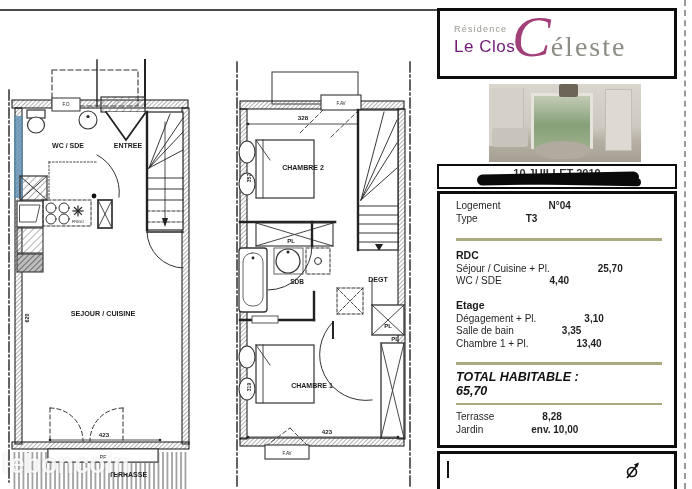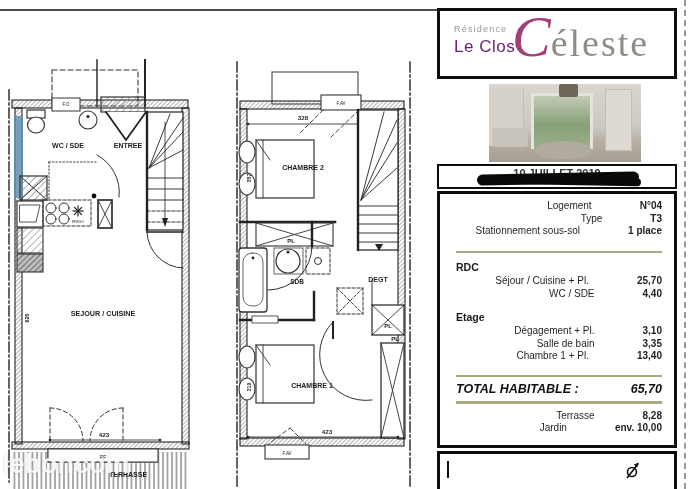--- a/index.html
+++ b/index.html
@@ -7,40 +7,40 @@
          font-family:"Liberation Sans",sans-serif;}
   .abs{position:absolute;}
   
   .panel-box{position:absolute;left:437px;width:240px;background:#fff;box-sizing:border-box;}
   .logo-box{top:8px;height:71px;border:3px solid #0d0d0d;}
   .brand-left{position:absolute;left:14px;top:13px;color:#98978f;}
   .brand-residence{font-size:9px;letter-spacing:1.2px;}
   .brand-name{font-size:17px;color:#701a75;margin-top:3px;letter-spacing:.5px;}
   .brand-logo{position:absolute;left:72px;top:-4px;font-family:"Liberation Serif",serif;white-space:nowrap;}
   .logo-c{font-size:58px;font-style:italic;color:#a13f78;line-height:60px;}
-  .logo-rest{font-size:38px;color:#8d8c85;letter-spacing:2px;}
+  .logo-rest{font-size:28px;color:#8d8c85;letter-spacing:2px;}
   .photo{position:absolute;left:489px;top:84px;width:152px;height:78px;overflow:hidden;
          background:linear-gradient(#dad6ce 0%,#cdc9c1 55%,#b7b0a4 72%,#a59e93 100%);}
   .ph-window{position:absolute;left:42px;top:9px;width:56px;height:53px;
          background:linear-gradient(#c2cbb5,#86a078 55%,#9db08b);border:3px solid #e6e3dc;border-bottom:none;}
   .ph-door{position:absolute;right:9px;top:5px;width:25px;height:60px;background:#dedad3;border:1px solid #c2beb6;}
   .ph-wallL{position:absolute;left:0;top:4px;width:34px;height:58px;background:#d5d1c9;border-right:1px solid #c2beb6;}
   .ph-lamp{position:absolute;left:70px;top:0;width:19px;height:13px;background:#6e6559;border-radius:2px;}
   .ph-sofa{position:absolute;left:3px;top:44px;width:36px;height:19px;background:#c9c4bb;border-radius:3px;}
   .ph-table{position:absolute;left:46px;top:57px;width:56px;height:18px;background:#b1aa9e;border-radius:50% 50% 45% 45%;}
   .date-box{top:164px;height:25px;border:2px solid #0d0d0d;}
   .date-text{position:absolute;left:0;top:1px;width:100%;text-align:center;font-size:11px;font-weight:bold;color:#333;}
   .redact1{position:absolute;left:38px;top:7px;width:162px;height:11px;background:#0a0a0a;border-radius:6px;transform:rotate(-1.2deg);}
   .redact2{position:absolute;left:52px;top:11px;width:150px;height:8px;background:#0a0a0a;border-radius:5px;transform:rotate(1deg);}
   .table-box{top:191px;height:257px;border:3px solid #0d0d0d;padding:6px 12px 0 16px;}
-  .trow{display:flex;justify-content:flex-end;font-size:10px;line-height:12.5px;color:#1f1f1f;}
+  .trow{display:flex;justify-content:flex-start;font-size:10px;line-height:12.5px;color:#1f1f1f;}
   .trow .val{font-weight:bold;padding-left:48px;}
   .sec-title{font-weight:bold;font-size:10.5px;color:#1a1a1a;margin:0 0 2px;}
   .hr{height:2.5px;background:#a9aa7d;}
-  .total-row{display:flex;justify-content:space-between;font-style:italic;font-weight:bold;font-size:12.5px;color:#111;}
+  .total-row{display:flex;justify-content:space-between;font-style:italic;font-weight:bold;font-size:12.5px;color:#111;flex-direction:column;}
   .bottom-box{top:451px;height:45px;border:3px solid #0d0d0d;}
   .cursor-mark{position:absolute;left:7px;top:7px;width:2px;height:17px;background:#111;}
   .north{position:absolute;right:32px;top:5px;}
   .page-edge{position:absolute;left:684px;top:0;height:489px;width:0;border-left:2px dashed #9a9a9a;}
   
   .watermark{position:absolute;left:2px;top:449px;font-size:27px;font-weight:bold;
              color:rgba(255,255,255,.88);text-shadow:0 0 2px rgba(0,0,0,.18);letter-spacing:0;}
   svg text{font-family:"Liberation Sans",sans-serif;fill:#1b1b1b;}
 </style>
 </head>
@@ -307,24 +307,20 @@
 
   <div class="panel-box table-box">
     <div class="trow">
       <span>Logement</span>
       <span class="val">N°04</span>
     </div>
     <div class="trow">
       <span>Type</span>
       <span class="val">T3</span>
     </div>
-    <div class="trow">
-      <span>Stationnement sous-sol</span>
-      <span class="val">1 place</span>
-    </div>
 
     <div class="hr" style="margin:13px 0 8px"></div>
 
     <div class="sec-title">RDC</div>
     <div class="trow">
       <span>Séjour / Cuisine + Pl.</span>
       <span class="val">25,70</span>
     </div>
     <div class="trow">
       <span>WC / SDE</span>

